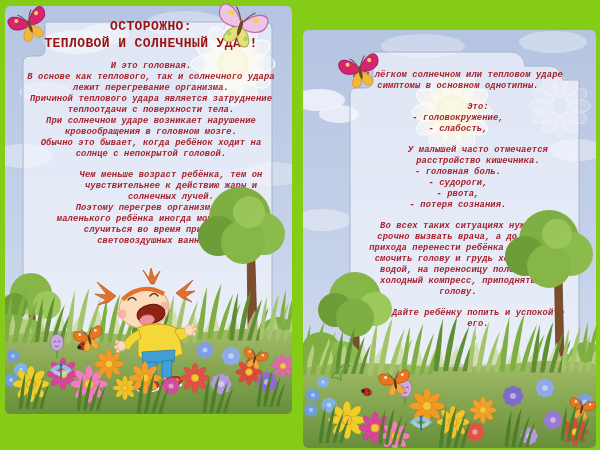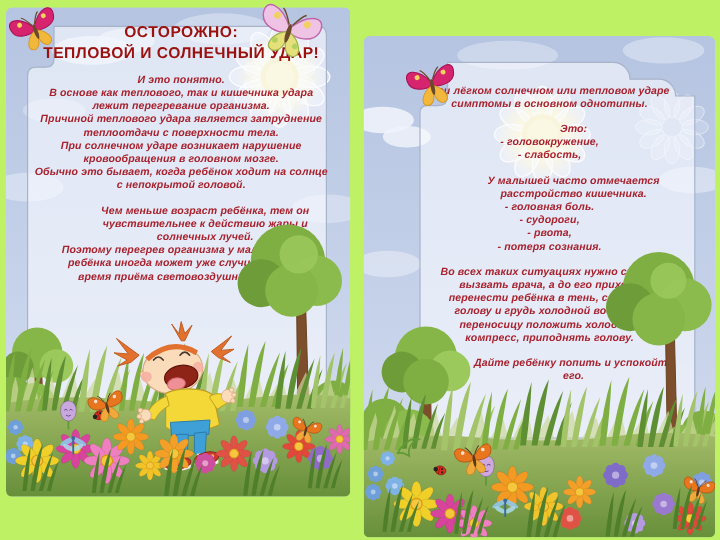--- a/index.html
+++ b/index.html
@@ -1,17 +1,17 @@
 <!DOCTYPE html>
 <html><head>
 <meta charset="utf-8">
 <style>
   html,body{margin:0;padding:0;background:#ffffff;}
-  .page{position:relative;width:600px;height:450px;background:#bef264;overflow:hidden;
-        font-family:Liberation Sans, sans-serif;}
+  .page{position:relative;width:600px;height:450px;background:#84cc16;overflow:hidden;
+        font-family:Liberation Mono, monospace;}
   .poster{position:absolute;overflow:hidden;border-radius:5px;}
   #poster-left{left:5px;top:6px;width:287px;height:408px;}
   #poster-right{left:303px;top:30px;width:293px;height:418px;}
   svg{display:block;}
   .bg{position:absolute;inset:0;z-index:1;}
   .meadow{position:absolute;left:0;bottom:0;z-index:3;}
   .txt{position:absolute;z-index:2;text-align:center;color:#a8222e;
        font-style:italic;font-weight:bold;font-size:8.8px;line-height:1.25;letter-spacing:.1px;}
   #poster-left .txt{left:22px;top:12px;width:248px;}
   #poster-right .txt{left:48px;top:40px;width:214px;}
@@ -167,22 +167,22 @@
           <circle r="12" fill="#fbf2b6"></circle>
       </g>
       <path d="M40,16 L260,16 Q267,16 267,23 L267,336 L18,336 L18,57 Q18,50 25,50 L33,50 Q40,50 40,43 Z" fill="rgba(248,250,255,0.62)" stroke="#a7b3c9" stroke-width="1"></path>
     </svg>
 
     <div class="txt">
       <h1 class="ttl">
         <span>ОСТОРОЖНО:</span>
         <span>ТЕПЛОВОЙ И СОЛНЕЧНЫЙ УДАР!</span>
       </h1>
-      <p class="bp">И это понятно.</p>
-      <p class="bp">В основе как теплового, так и кишечника удара лежит перегревание организма.</p>
+      <p class="bp">И это головная.</p>
+      <p class="bp">В основе как теплового, так и солнечного удара лежит перегревание организма.</p>
       <p class="bp">Причиной теплового удара является затруднение теплоотдачи с поверхности тела.</p>
       <p class="bp">При солнечном ударе возникает нарушение кровообращения в головном мозге.</p>
       <p class="bp">Обычно это бывает, когда ребёнок ходит на солнце с непокрытой головой.</p>
       <p class="bp gap">Чем меньше возраст ребёнка, тем он чувствительнее к действию жары и солнечных лучей.</p>
       <p class="bp narrow2">Поэтому перегрев организма у маленького ребёнка иногда может уже случиться во время приёма световоздушных ванн.</p>
     </div>
 
     <svg class="meadow" width="287" height="236" viewBox="0 0 287 236">
       <g>
         <path d="M243,152 L242,58 Q243,53 249,54 L252,152 Z" fill="#7d4e2b" stroke="#65401f" stroke-width="0.8"></path>

